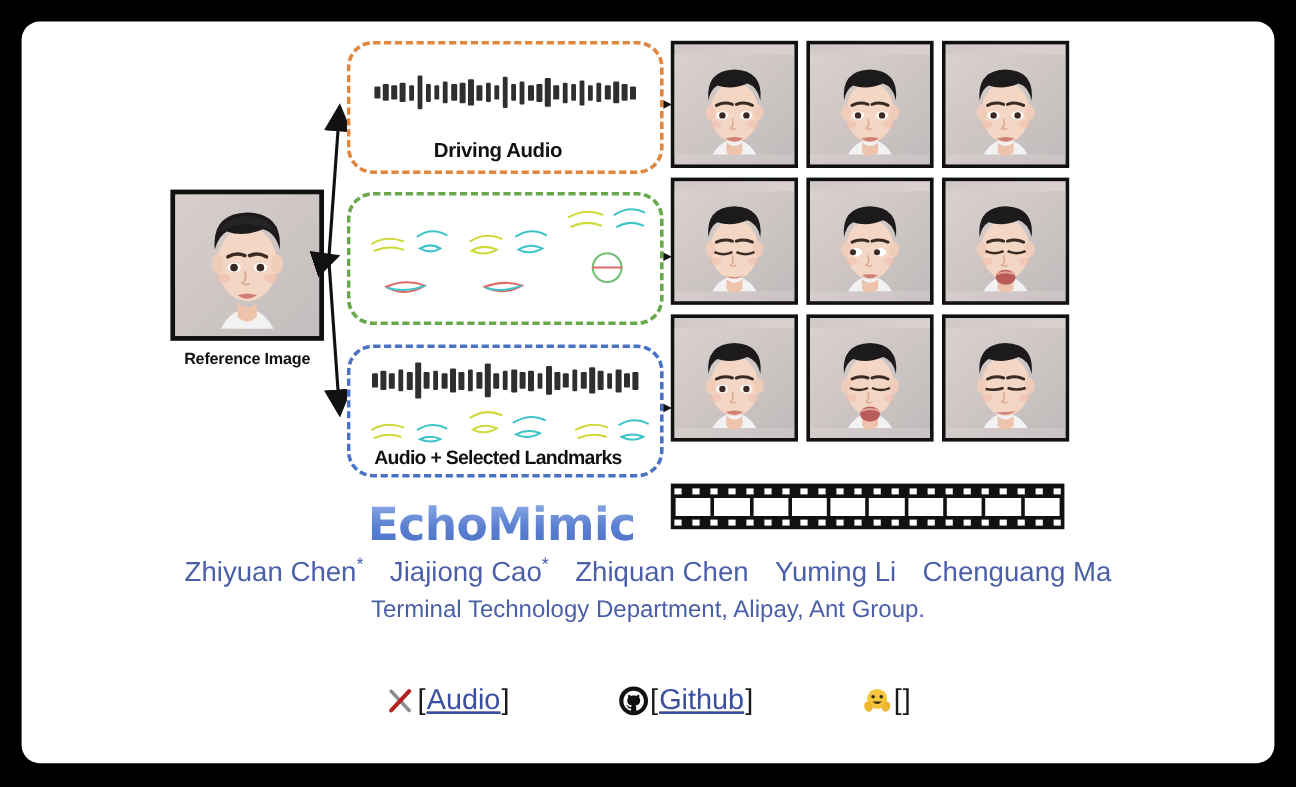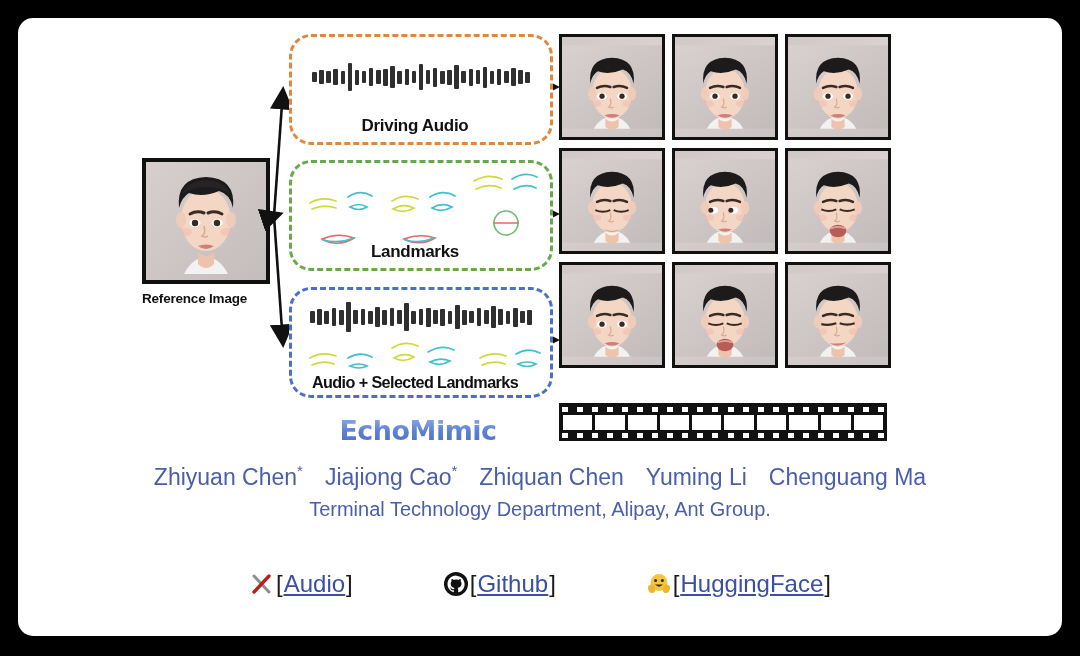--- a/index.html
+++ b/index.html
@@ -21,21 +21,21 @@
   .diagram{position:absolute;left:0;top:0;width:1044px;height:430px;}
 
   
   .ref-wrap{position:absolute;left:124px;top:140px;width:128px;}
   .ref-img{
     width:120px;height:118px;border:4px solid #111;
     background:linear-gradient(160deg,#cfc8c6 0%,#ded6d4 45%,#c9c2c2 100%);
     position:relative;overflow:hidden;
   }
   .ref-label{
-    margin-top:7px;font-size:13.5px;font-weight:bold;color:#111;
+    margin-top:7px;text-align:center;font-size:13.5px;font-weight:bold;color:#111;
     letter-spacing:-0.2px;
   }
 
   
   .face{position:absolute;left:0;top:0;width:100%;height:100%;}
 
   
   .arrows{position:absolute;left:0;top:0;width:1044px;height:430px;pointer-events:none;}
 
   
@@ -74,21 +74,21 @@
   .film-holes{position:absolute;left:3px;right:3px;display:flex;justify-content:space-between;}
   .film-holes.top{top:3.5px;}
   .film-holes.bot{bottom:3.5px;}
   .film-holes i{display:block;width:6px;height:5px;background:#fff;}
   .film-frames{position:absolute;left:4px;right:4px;top:11.5px;height:15px;display:flex;gap:3px;}
   .film-frames i{display:block;flex:1;background:#fff;}
 
   
   .logo{
     position:absolute;left:271px;top:397px;width:258px;text-align:center;
-    font-size:27px;font-weight:bold;font-style:normal;
+    font-size:38px;font-weight:bold;font-style:normal;
     font-family:"DejaVu Sans", sans-serif;
     letter-spacing:-0.5px;
     background:linear-gradient(180deg,#93b2e8 0%,#5b7fd1 55%,#4a6fc6 100%);
     -webkit-background-clip:text;background-clip:text;color:transparent;
     text-shadow:none;
   }
 
   
   .authors{
     position:absolute;left:0;right:0;top:438px;text-align:center;
@@ -219,21 +219,20 @@
           <path d="M113 77 q15 4 29 -2" stroke="#3dc3c9"></path>
 
           <path d="M182 18 q14 -8 28 -2" stroke="#cfd93a"></path>
           <path d="M184 26 q13 -6 25 -1" stroke="#cfd93a"></path>
           <path d="M220 16 q13 -8 25 -2" stroke="#3dc3c9"></path>
           <path d="M222 26 q12 -6 22 -1" stroke="#3dc3c9"></path>
           <circle cx="214" cy="60" r="12" stroke="#6fbf72"></circle>
           <path d="M202 60 h24" stroke="#e06a6a"></path>
         </g>
       </svg>
-      <div class="mlabel">Landmarks</div>
     </div>
 
     <div class="mbox" id="box-both">
       <div class="wave" id="wave2" style="left:18px;top:10px;width:222px;height:34px;">
           <span style="height: 12px;"></span>
           <span style="height: 16px;"></span>
           <span style="height: 13px;"></span>
           <span style="height: 18px;"></span>
           <span style="height: 15px;"></span>
           <span style="height: 30px;"></span>
@@ -624,17 +623,16 @@
     <a class="lnk" href="#">
       <svg class="lico" viewBox="0 0 26 26">
         <circle cx="13" cy="11.5" r="8.4" fill="#f5c53d"></circle>
         <circle cx="9.6" cy="9.6" r="1.5" fill="#3a2d12"></circle>
         <circle cx="16.4" cy="9.6" r="1.5" fill="#3a2d12"></circle>
         <path d="M9 13.6 q4 4.2 8 0 z" fill="#3a2d12"></path>
         <ellipse cx="5.6" cy="17.8" rx="3.4" ry="4.3" fill="#f0b52e" transform="rotate(-18 5.6 17.8)"></ellipse>
         <ellipse cx="20.4" cy="17.8" rx="3.4" ry="4.3" fill="#f0b52e" transform="rotate(18 20.4 17.8)"></ellipse>
       </svg>
       <span class="btxt">[</span>
-        <span class="ltxt">HuggingFace</span>
         <span class="btxt">]</span>
     </a>
   </div>
 </div>
 
 </body></html>

